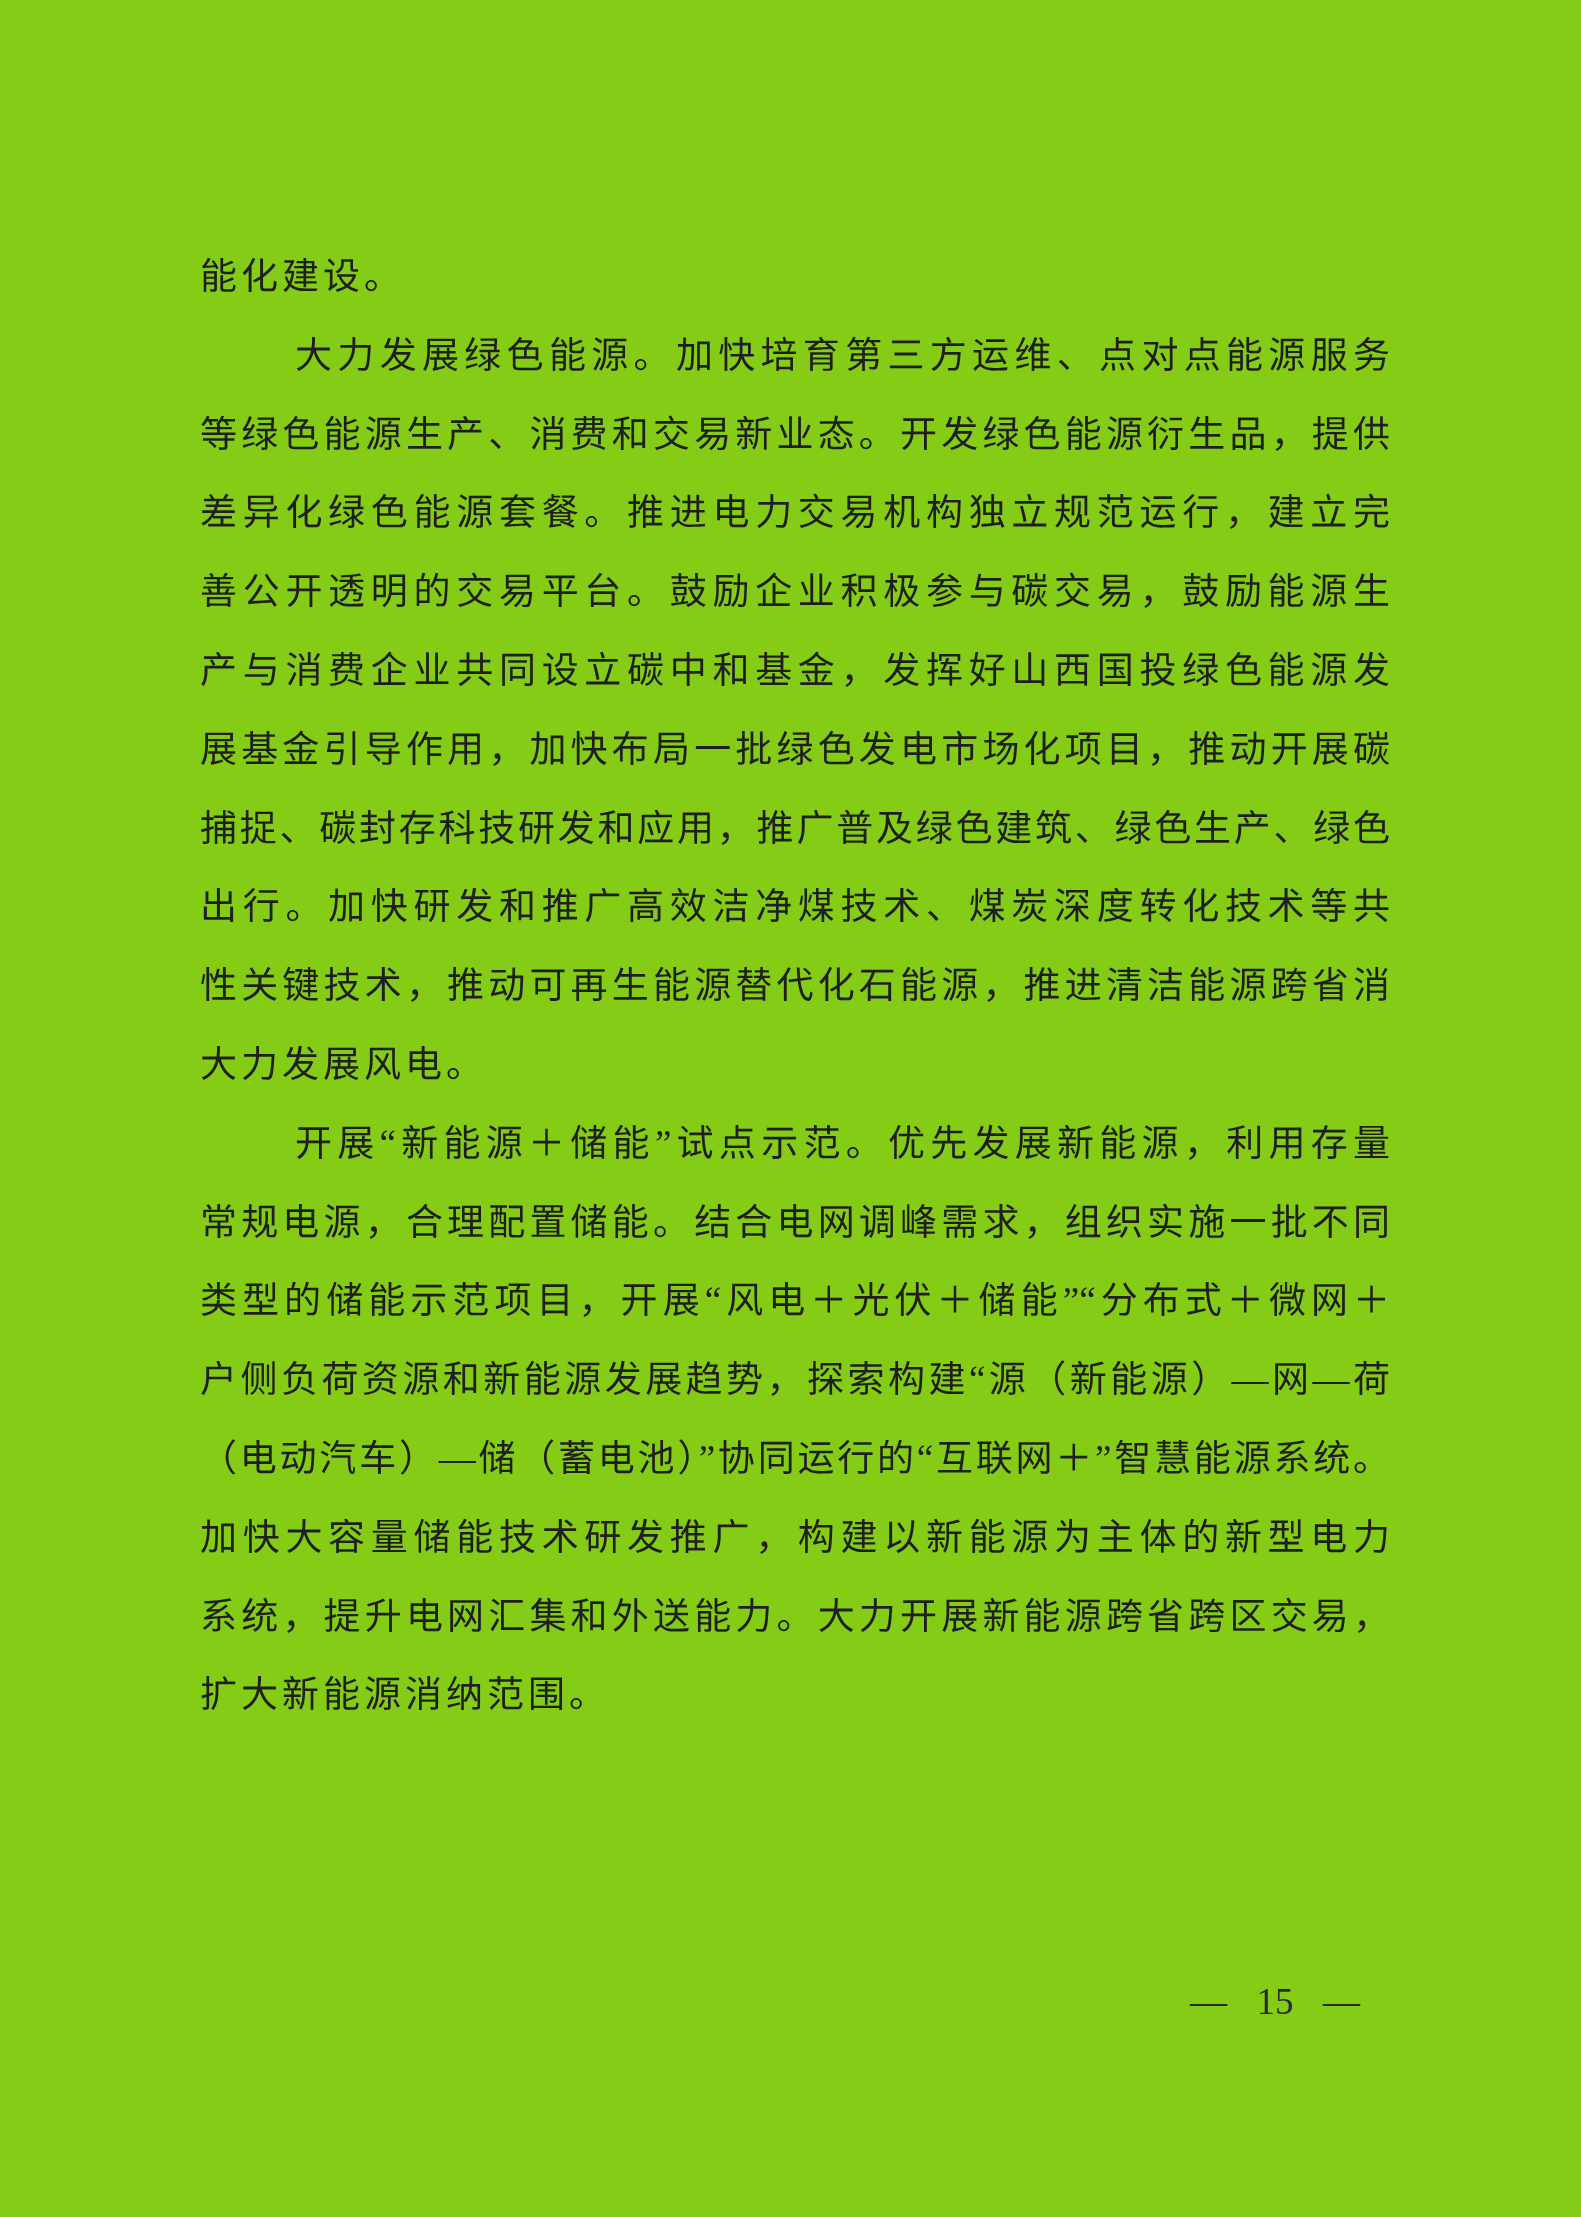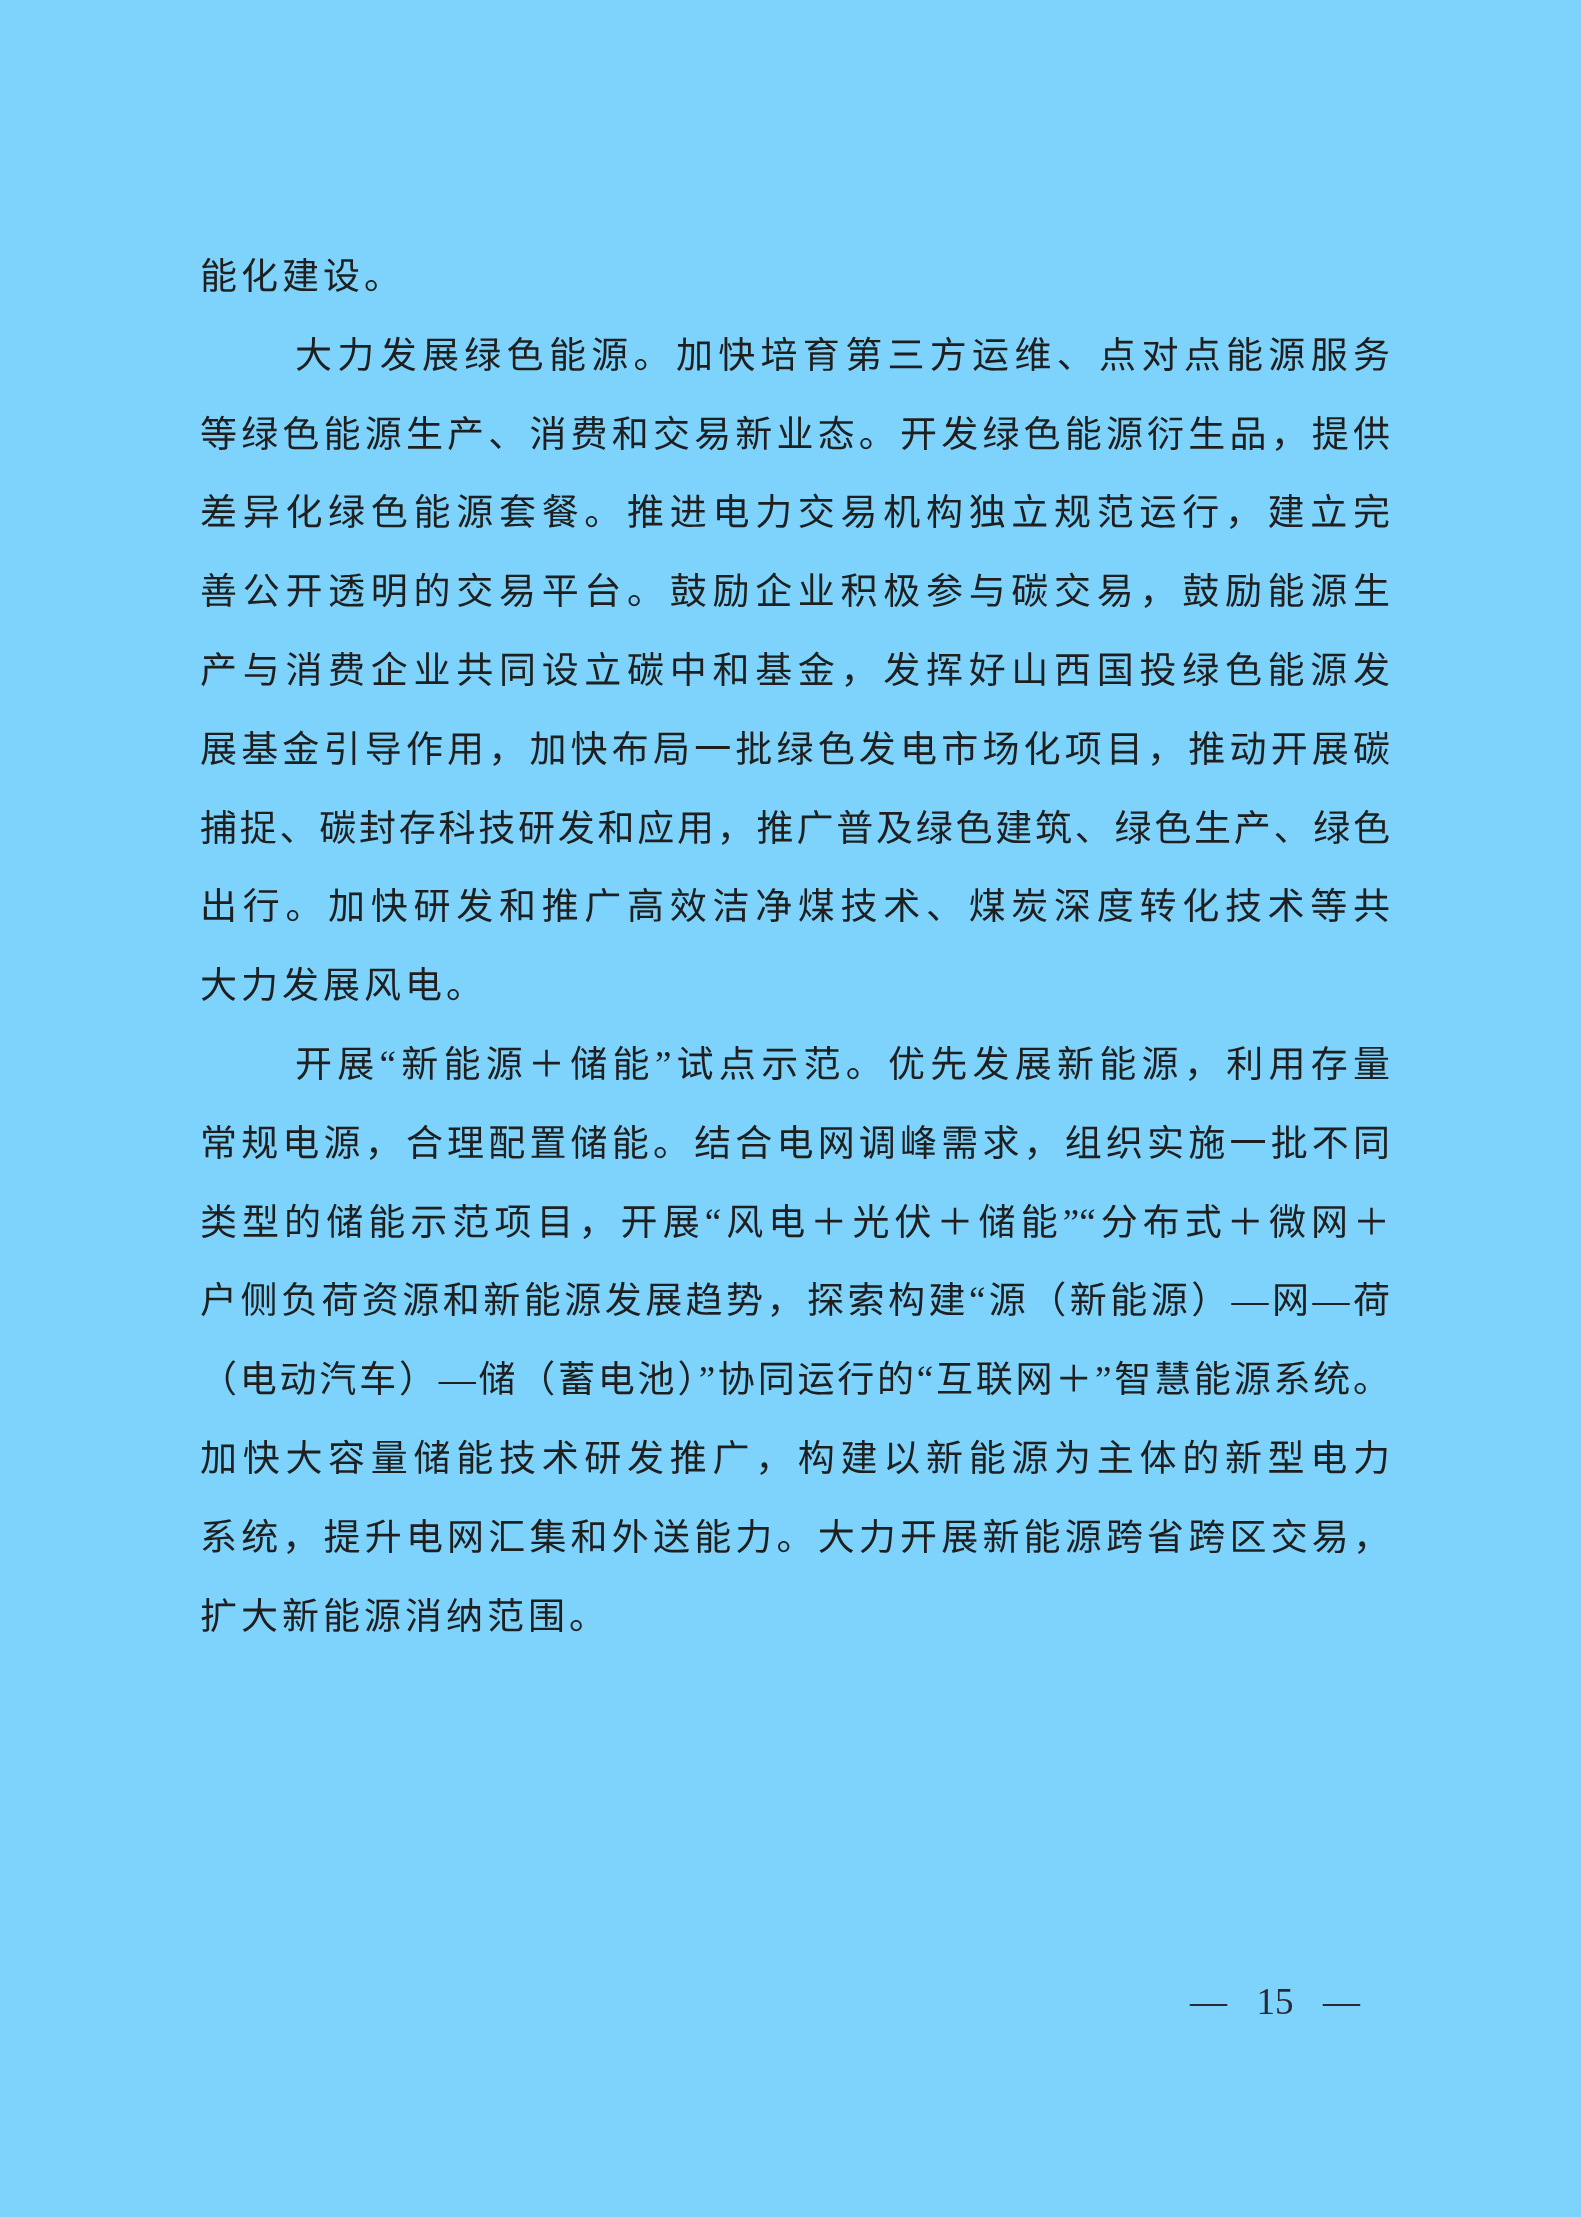--- a/index.html
+++ b/index.html
@@ -4,21 +4,21 @@
 <style>
   html, body {
     margin: 0;
     padding: 0;
     background: #ffffff;
   }
   .page {
     position: relative;
     width: 1581px;
     height: 2217px;
-    background: #7dd3fc;
+    background: #84cc16;
     overflow: hidden;
     font-family: "Liberation Serif", "DejaVu Serif", serif;
     color: #1f1f1f;
   }
   .text-block {
     position: absolute;
     left: 200px;
     top: 238px;
     width: 1190px;
     font-size: 37px;
@@ -65,20 +65,21 @@
   <div class="text-block">
     <div class="line para-end">能化建设。</div>
     <div class="line indent">大力发展绿色能源。加快培育第三方运维、点对点能源服务</div>
     <div class="line">等绿色能源生产、消费和交易新业态。开发绿色能源衍生品，提供</div>
     <div class="line">差异化绿色能源套餐。推进电力交易机构独立规范运行，建立完</div>
     <div class="line">善公开透明的交易平台。鼓励企业积极参与碳交易，鼓励能源生</div>
     <div class="line">产与消费企业共同设立碳中和基金，发挥好山西国投绿色能源发</div>
     <div class="line">展基金引导作用，加快布局一批绿色发电市场化项目，推动开展碳</div>
     <div class="line">捕捉、碳封存科技研发和应用，推广普及绿色建筑、绿色生产、绿色</div>
     <div class="line">出行。加快研发和推广高效洁净煤技术、煤炭深度转化技术等共</div>
+    <div class="line">性关键技术，推动可再生能源替代化石能源，推进清洁能源跨省消</div>
     <div class="line para-end">大力发展风电。</div>
     <div class="line indent">开展“新能源＋储能”试点示范。优先发展新能源，利用存量</div>
     <div class="line">常规电源，合理配置储能。结合电网调峰需求，组织实施一批不同</div>
     <div class="line">类型的储能示范项目，开展“风电＋光伏＋储能”“分布式＋微网＋</div>
     <div class="line">户侧负荷资源和新能源发展趋势，探索构建“源（新能源）—网—荷</div>
     <div class="line">（电动汽车）—储（蓄电池）”协同运行的“互联网＋”智慧能源系统。</div>
     <div class="line">加快大容量储能技术研发推广，构建以新能源为主体的新型电力</div>
     <div class="line">系统，提升电网汇集和外送能力。大力开展新能源跨省跨区交易，</div>
     <div class="line para-end">扩大新能源消纳范围。</div>
   </div>

